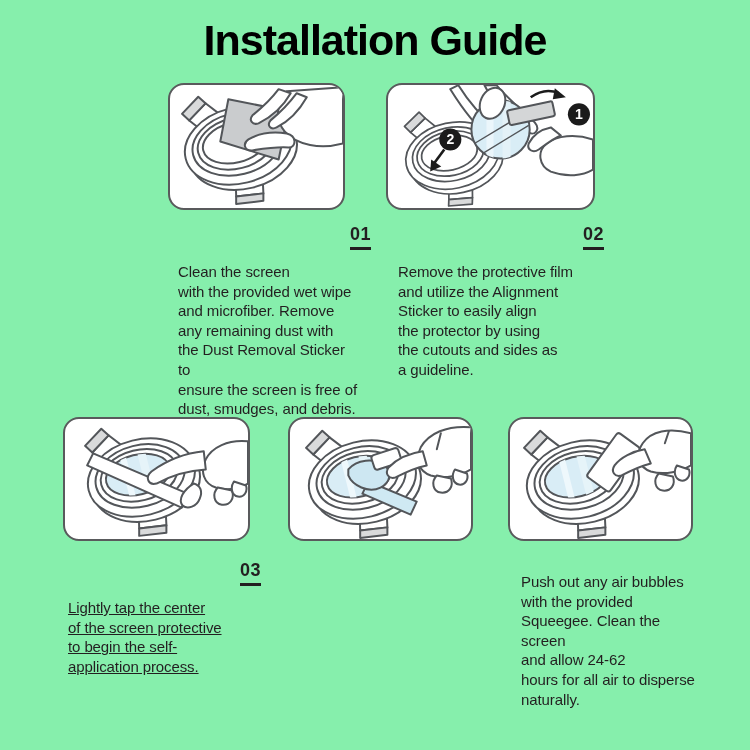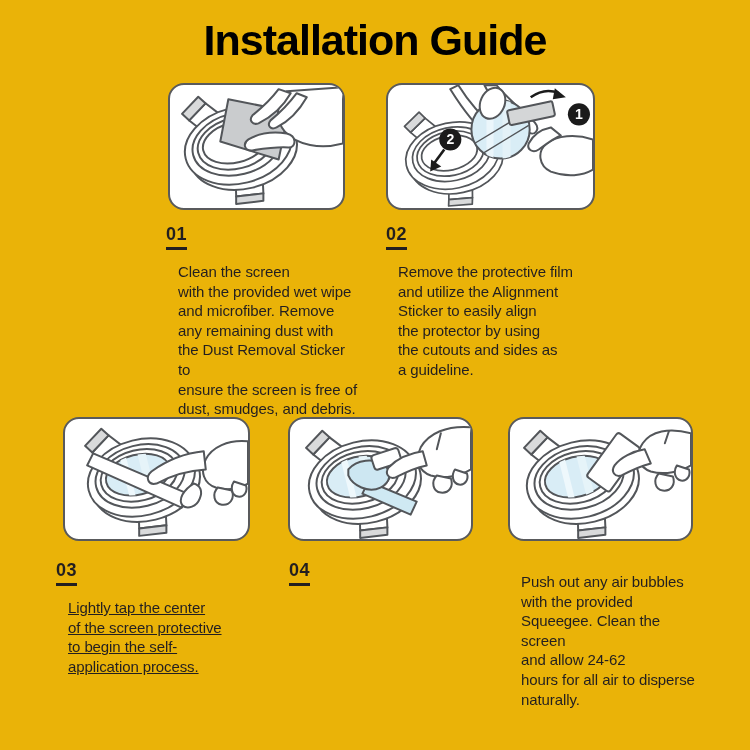--- a/index.html
+++ b/index.html
@@ -1,30 +1,30 @@
 <!DOCTYPE html>
 <html><head>
 <meta charset="utf-8">
 <style>
   html,body{margin:0;padding:0;background:#ffffff;}
   .canvas{
-    position:relative;width:750px;height:750px;background:#eab308;
+    position:relative;width:750px;height:750px;background:#86efac;
     font-family:"Liberation Sans",sans-serif;color:#231f20;overflow:hidden;
   }
   .title{
     position:absolute;top:16px;left:0;width:750px;text-align:center;
     font-size:43px;font-weight:700;letter-spacing:-1px;margin:0;color:#000;
   }
   figure.panel{
     position:absolute;margin:0;background:#fff;box-sizing:border-box;
     border:2.5px solid #595a5c;border-radius:16px;overflow:hidden;
   }
   figure.panel svg{display:block;width:100%;height:100%;}
   .step{position:absolute;}
-  .step-num{font-size:18px;font-weight:700;margin:0 0 11px 0;letter-spacing:.5px;}
+  .step-num{font-size:18px;font-weight:700;margin:0 0 11px 0;letter-spacing:.5px;text-align:right;}
   .step-num span{display:inline-block;border-bottom:3px solid #231f20;padding-bottom:2px;}
   .step-desc{
     font-size:15px;line-height:19.6px;margin:12px;white-space:pre-line;
     letter-spacing:-.1px;color:#231f20;
   }
   
   #p1{left:168px;top:83px;width:177px;height:127px;}
   #p2{left:386px;top:83px;width:209px;height:127px;}
   #p3{left:63px;top:417px;width:187px;height:124px;}
   #p4{left:288px;top:417px;width:185px;height:124px;}
@@ -186,21 +186,20 @@
 
   <div class="step" id="t3">
     <p class="step-num"><span>03</span></p>
     <p class="step-desc">Lightly tap the center
 of the screen protective
 to begin the self-
 application process.</p>
   </div>
 
   <div class="step" id="t4">
-    <p class="step-num"><span>04</span></p>
   </div>
 
   <div class="step" id="t5">
     <p class="step-desc">Push out any air bubbles
 with the provided
 Squeegee. Clean the screen
 and allow 24-62
 hours for all air to disperse
 naturally.</p>
   </div>

